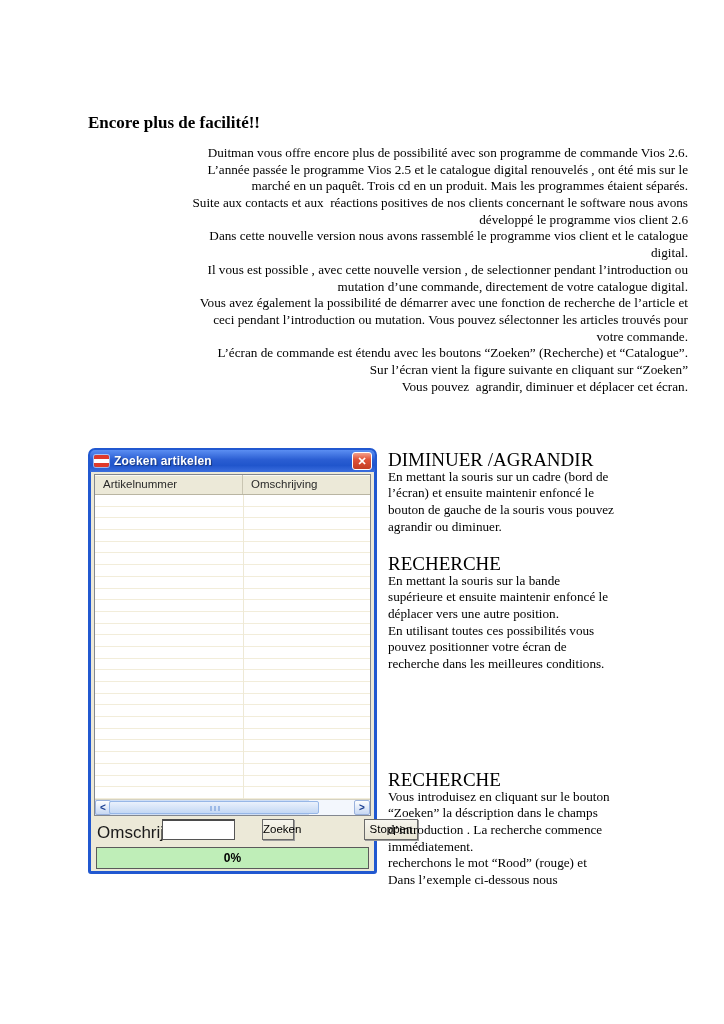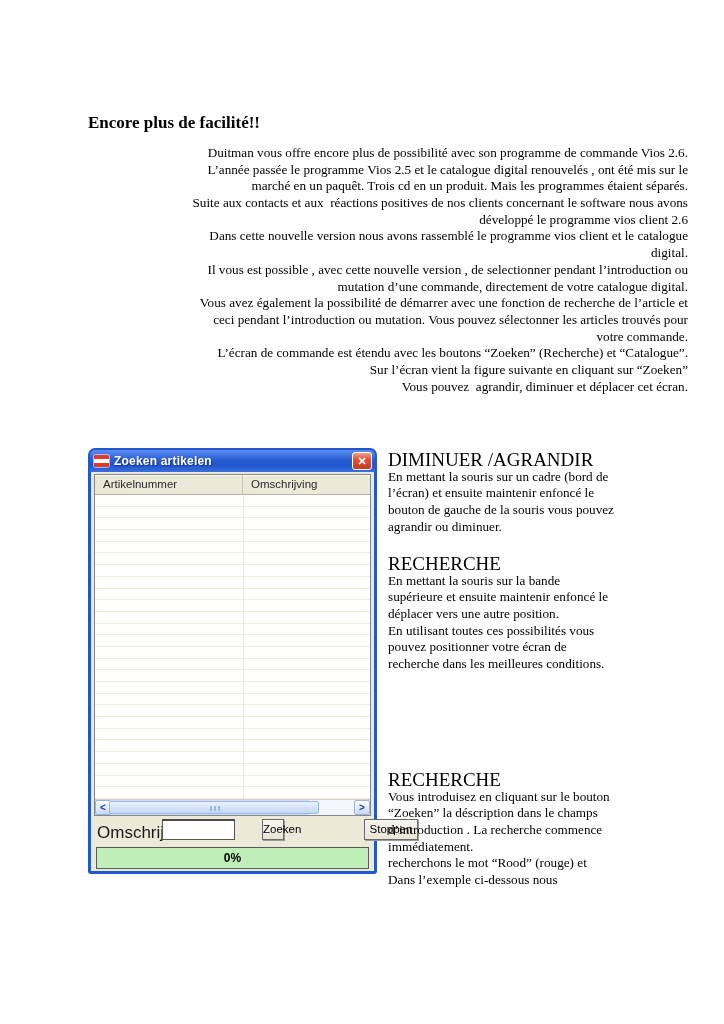--- a/index.html
+++ b/index.html
@@ -93,21 +93,21 @@
     background:#fff; border:1px solid #555; border-top:2px solid #4a4a4a;
     font-family:"Liberation Sans", sans-serif; font-size:11.5px; padding:0 3px;
   }
   .xp-button {
     position:absolute; top:368px; height:21px;
     background:linear-gradient(180deg,#f6f5ee,#e8e5d4);
     border:1px solid #6a6a6a; box-shadow:1px 1px 0 #9a9a9a;
     font-family:"Liberation Sans", sans-serif; font-size:11.5px; color:#000;
     text-align:center; line-height:19px; cursor:pointer;
   }
-  #zoeken-btn  { left:171px; width:22px; }
+  #zoeken-btn  { left:171px; width:32px; }
   #stoppen-btn { left:225px; width:54px;margin-left:48px; }
   
   #progress {
     position:absolute; left:5px; top:396px; width:273px; height:22px;
     background:#bfeeb8; border:1px solid #5a5a5a;
     font-size:12px; font-weight:bold; font-family:"Liberation Sans", sans-serif;
     text-align:center; line-height:20px; color:#000;
   }
 </style>
 </head>

